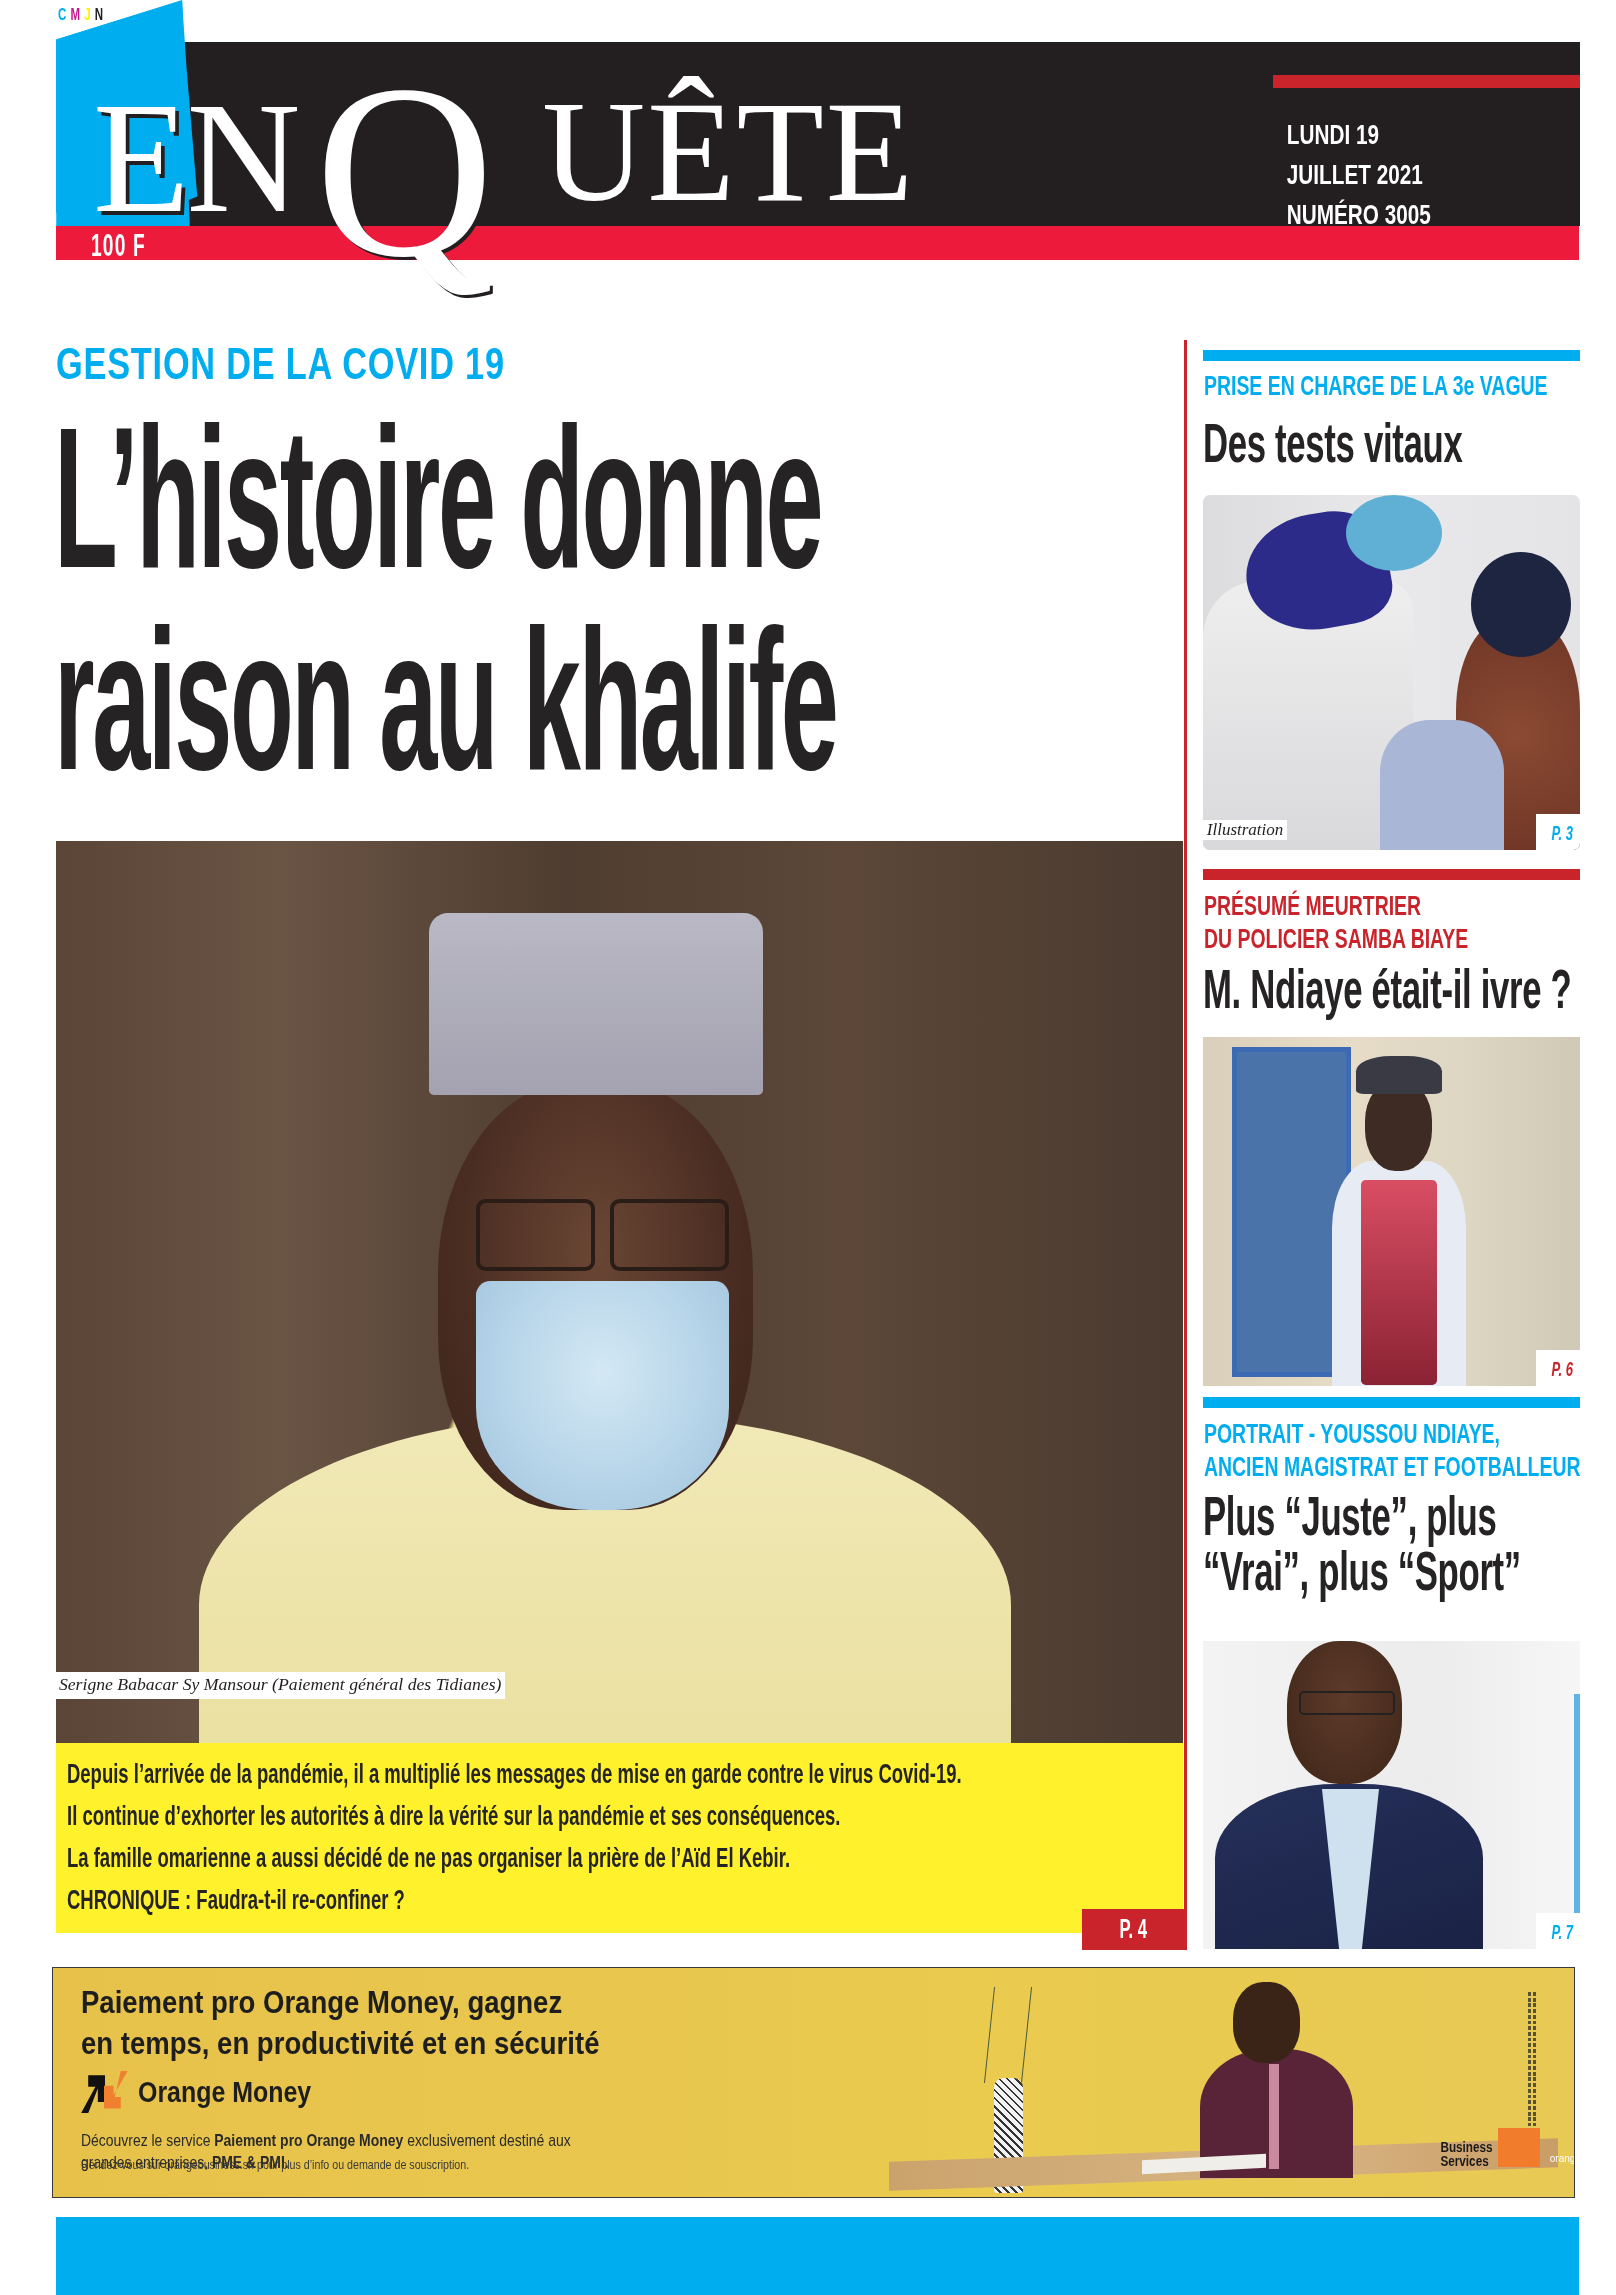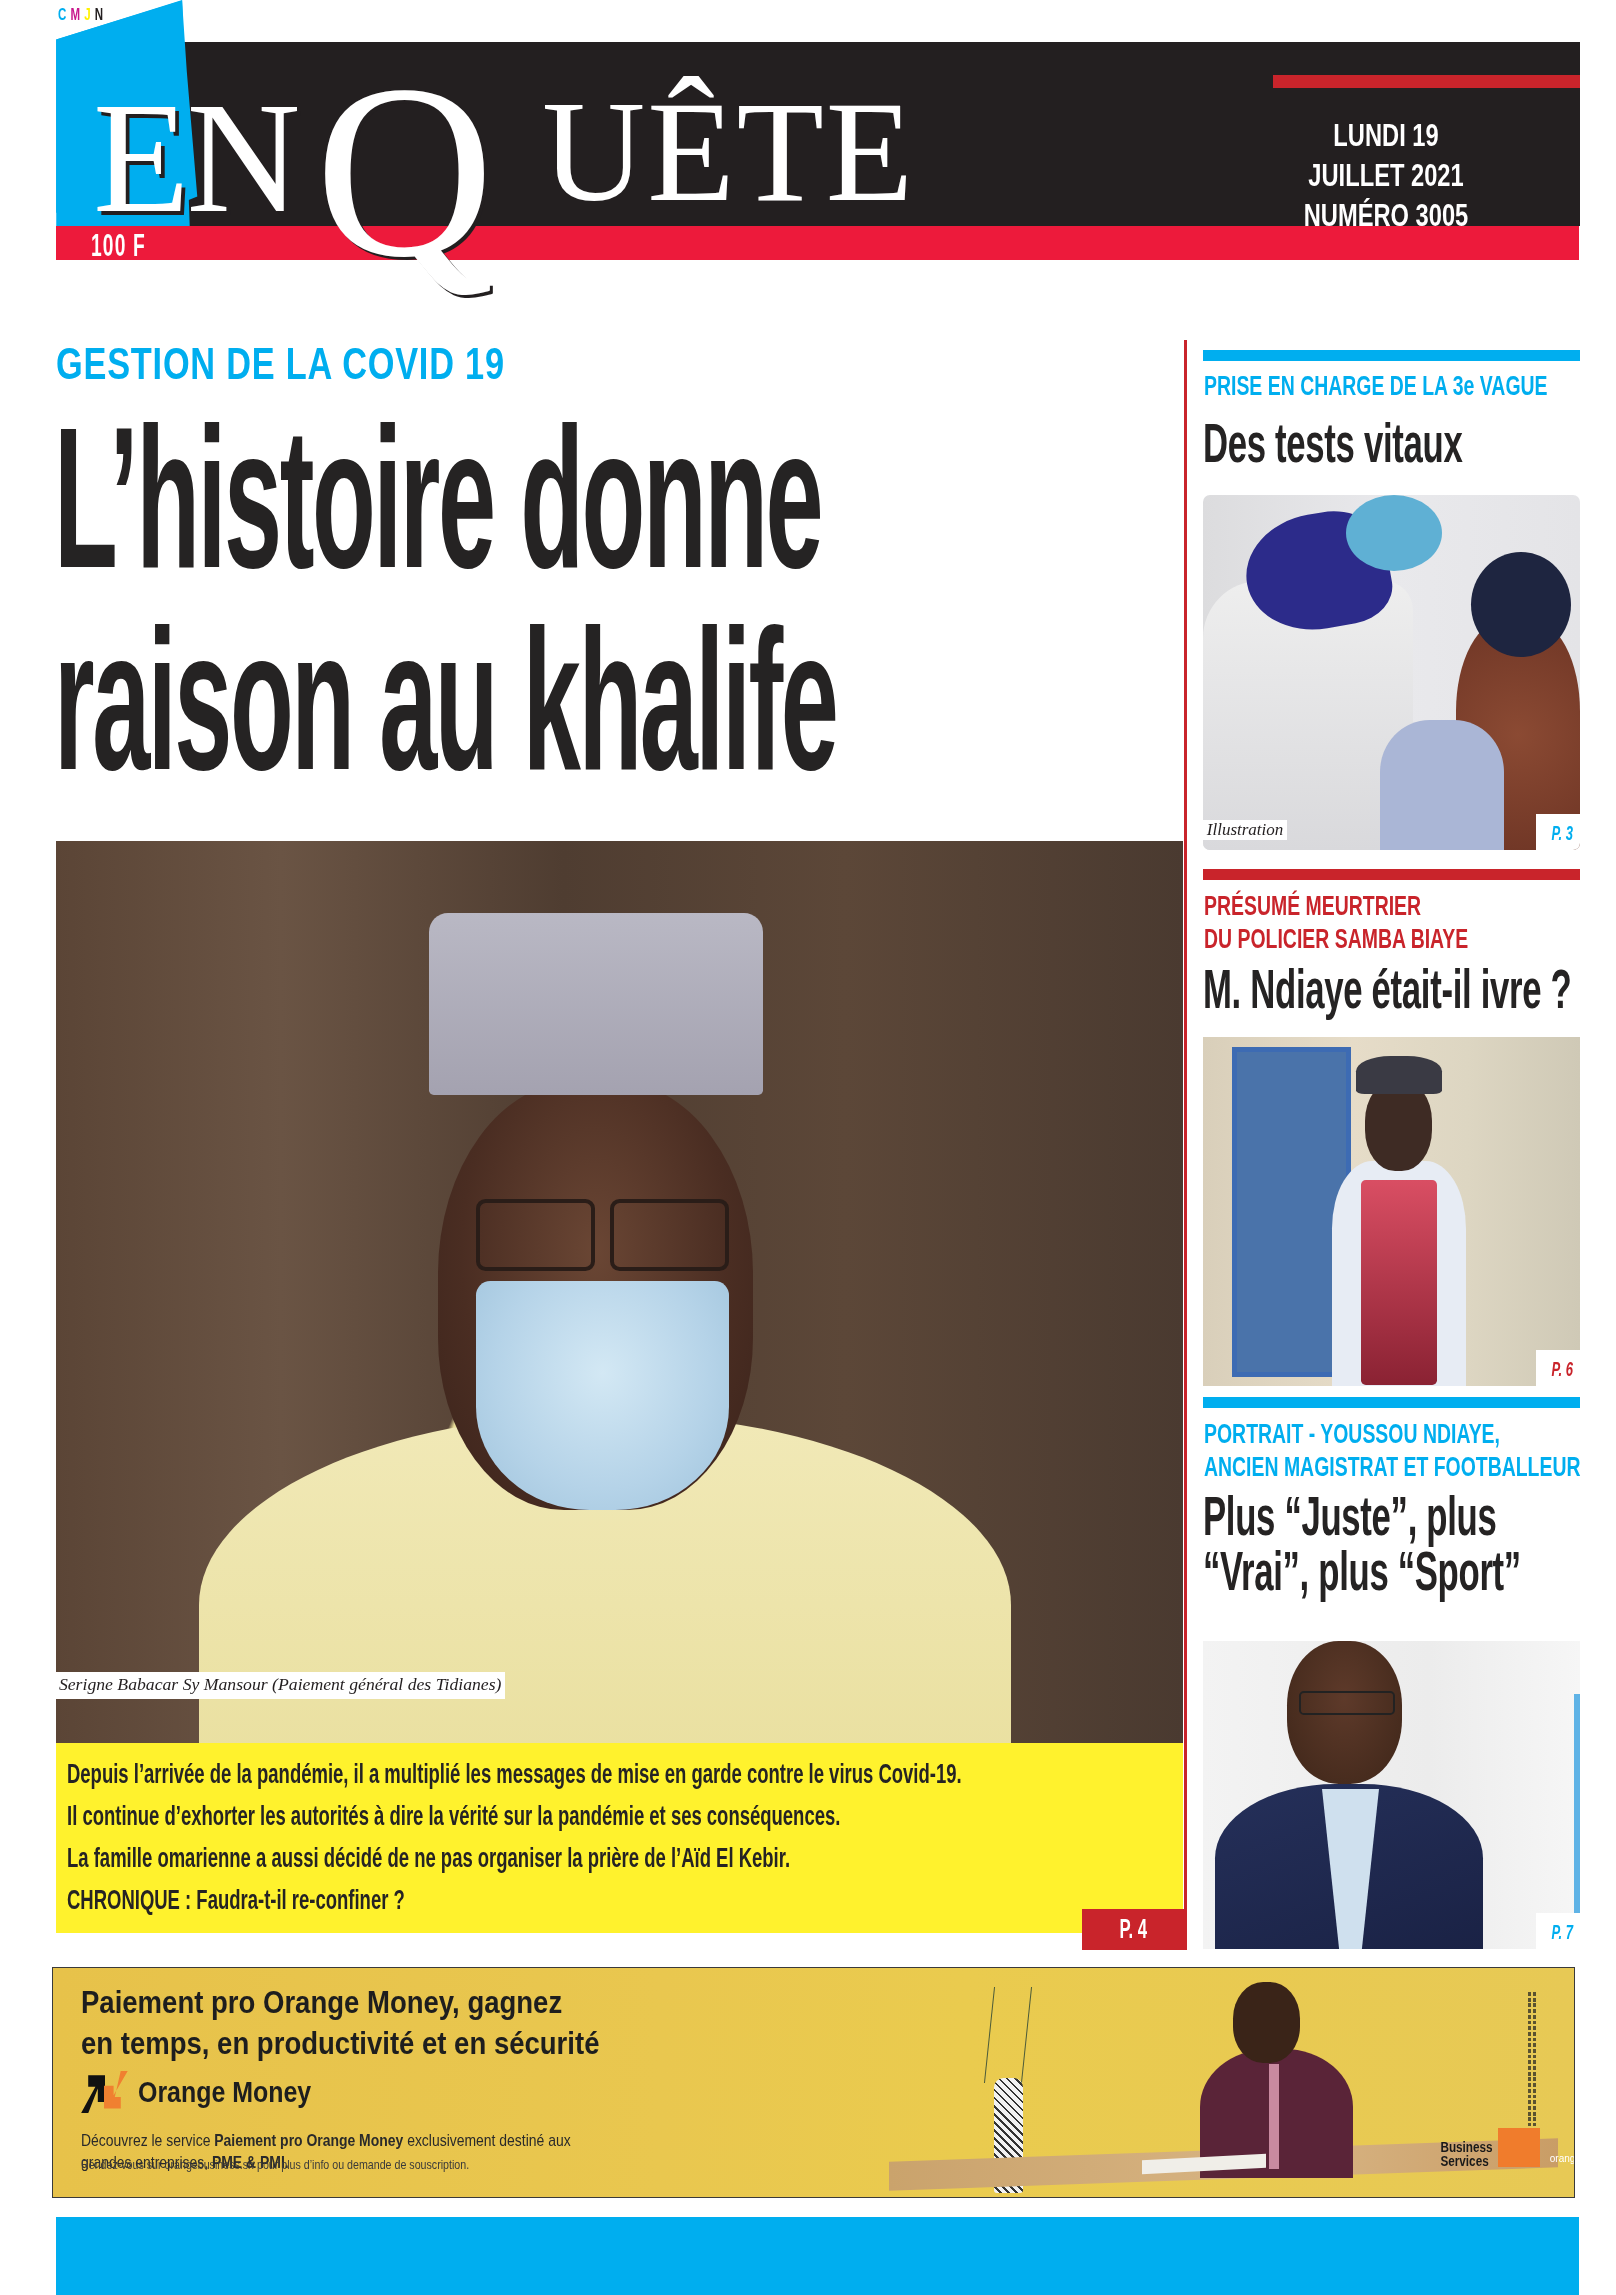--- a/index.html
+++ b/index.html
@@ -20,21 +20,21 @@
   .mast-blue { left: 56px; top: 0; width: 239px; height: 229px; }
   .mast-red { left: 56px; top: 226px; width: 1523px; height: 34px; background: #ed1a3b; }
   .price { left: 91px; top: 228px; font-size: 31px; font-weight: bold; color: #fff; transform: scaleX(0.62); transform-origin: left top; letter-spacing: 1.9px; }
 
   .logo { left: 93px; top: 48px; font-family: "Liberation Serif", "DejaVu Serif", serif; color: #fff; white-space: nowrap; }
   .logo .en { position: absolute; left: 0; top: 31px; font-size: 158px; line-height: 1; text-shadow: 3.8px 3.8px 0 #231f20; letter-spacing: -2.9px; }
   .logo .q { position: absolute; left: 222px; top: 0; font-size: 248px; line-height: 1; text-shadow: 2.9px 2.9px 0 #231f20; }
   .logo .uete { position: absolute; left: 449px; top: 33px; font-size: 143px; line-height: 1; letter-spacing: 1.9px; }
 
   .date-rule { left: 1273px; top: 75px; width: 307px; height: 13.4px; background: #c9242b; }
-  .date-block { left: 1252px; top: 115px; width: 268px; text-align: center; color: #fff; font-weight: bold; font-size: 32px; line-height: 40px; }
+  .date-block { left: 1252px; top: 115px; width: 268px; text-align: left; color: #fff; font-weight: bold; font-size: 28px; line-height: 40px; }
   .date-block div { transform: scaleX(0.74); }
 
   
   .kicker-main { left: 56px; top: 339px; font-size: 44px; font-weight: bold; color: #00aeef; transform: scaleX(0.78); transform-origin: left top; letter-spacing: 1px; white-space: nowrap; }
   .headline { left: 54px; top: 397px; font-size: 201px; font-weight: bold; color: #252323; line-height: 201px; letter-spacing: -4.8px; transform: scaleX(0.52); transform-origin: left top; white-space: nowrap; }
   .headline div { height: 202px; }
 
   .col-rule { left: 1184px; top: 340px; width: 2.9px; height: 1610px; background: #c9242b; }
 
   .main-photo { left: 56px; top: 841px; width: 1127px; height: 924px; overflow: hidden;

